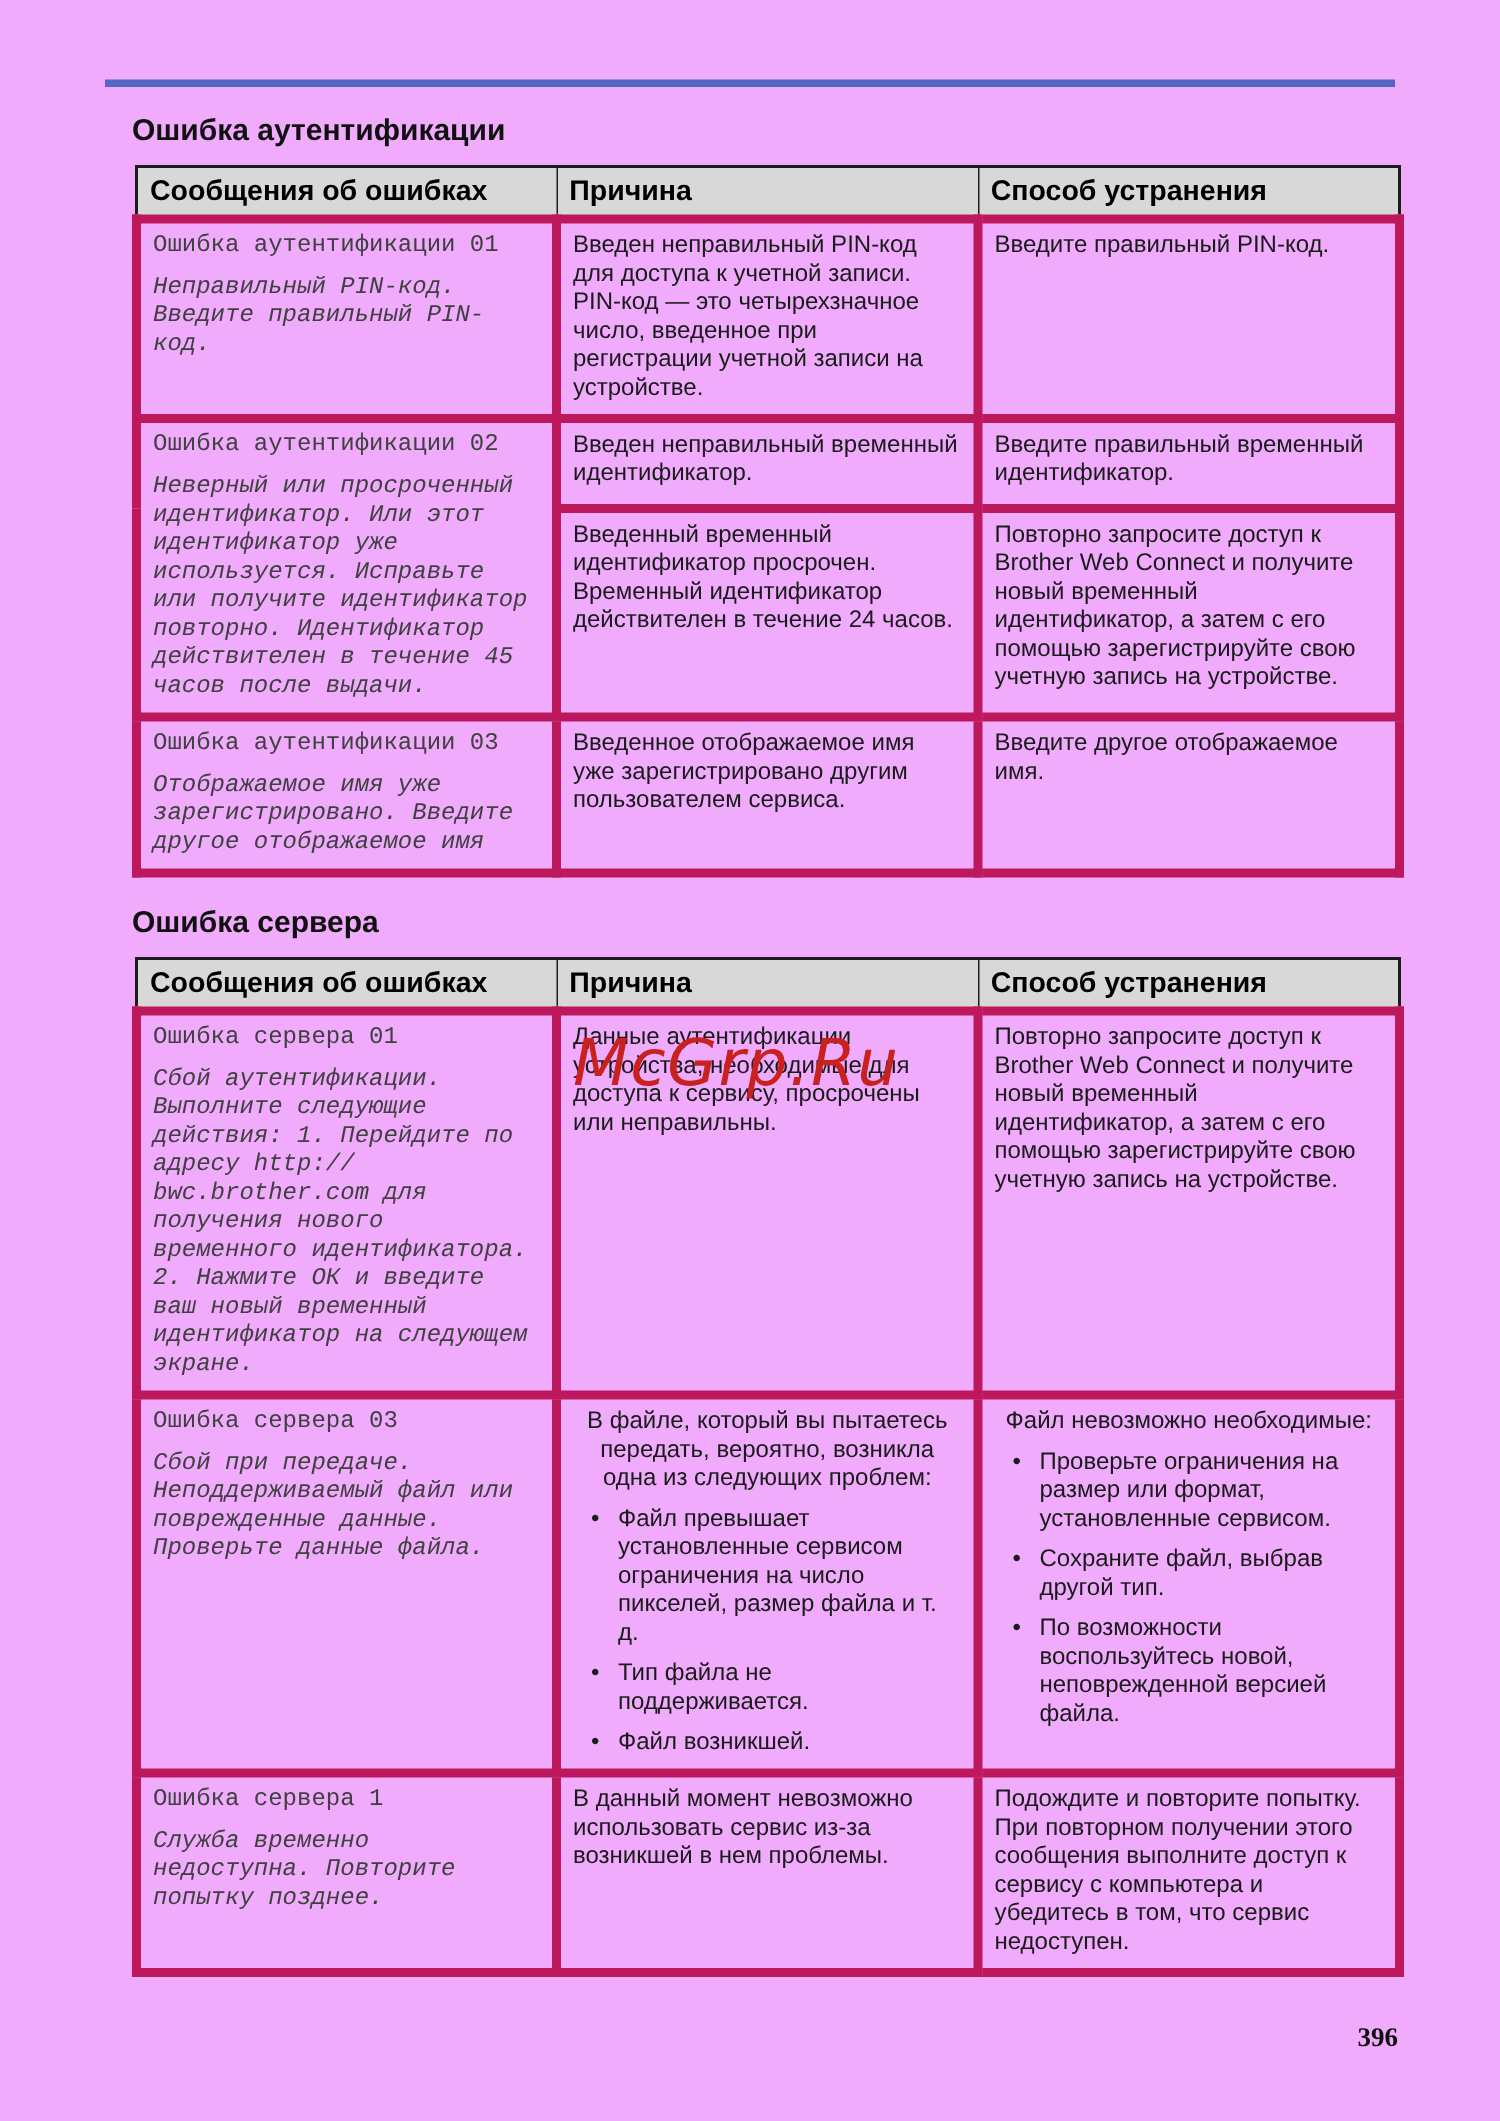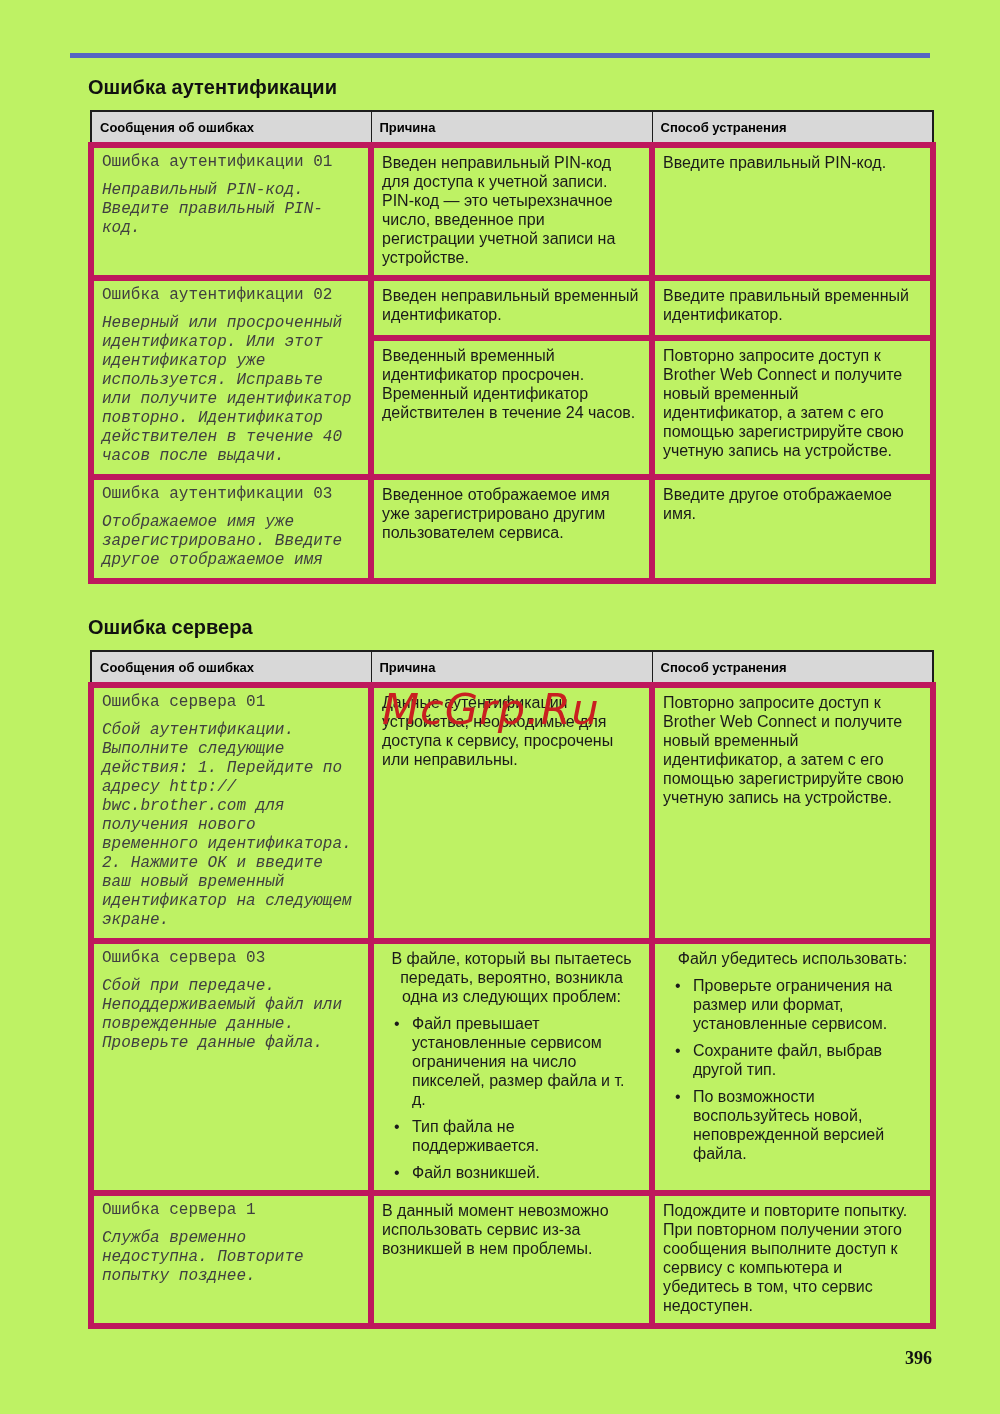--- a/index.html
+++ b/index.html
@@ -1,53 +1,53 @@
 <!DOCTYPE html>
 <html lang="ru"><head>
 <meta charset="utf-8">
 <style>
   html,body{margin:0;padding:0;background:#fff;}
   .page{
     position:relative;
     width:1000px;
     height:1414px;
-    background:#bef264;
+    background:#f0abfc;
     overflow:hidden;
     font-family:"Liberation Sans",sans-serif;
     color:#1a1a1a;
   }
   .topline{
     margin:53px 0 0 70px;
     width:860px;
     height:5px;
     background:#5565c3;
   }
   .section-title{
     margin:17px 0 0 88px;
     font-size:20px;
     line-height:24px;
     font-weight:bold;
     color:#111;
   }
-  .section-title.second{margin-top:31px;}
+  .section-title.second{margin-top:18px;}
   table.err{
     margin:11px 0 0 88px;
     width:842px;
     border-collapse:collapse;
     table-layout:fixed;
     border:2px solid #1c1c1c;
   }
   table.err col.c1{width:280px;}
   table.err col.c2{width:281px;}
   table.err col.c3{width:281px;}
   table.err th{
     background:#d8d8d8;
     border:1px solid #1c1c1c;
     text-align:left;
-    font-size:13px;
+    font-size:19px;
     font-weight:bold;
     padding:5px 8px 4px 8px;
     height:21px;
     color:#000;
   }
   table.err td{
     border:6px solid #be185d;
     vertical-align:top;
     padding:5px 8px 8px 8px;
     font-size:16px;
@@ -129,21 +129,21 @@
       <td class="sans">
         <p>Введен неправильный PIN-код для доступа к учетной записи. PIN-код — это четырехзначное число, введенное при регистрации учетной записи на устройстве.</p>
       </td>
       <td class="sans">
         <p>Введите правильный PIN-код.</p>
       </td>
     </tr>
     <tr>
       <td class="mono" rowspan="2">
         <p class="code">Ошибка аутентификации 02</p>
-        <p class="msg">Неверный или просроченный идентификатор. Или этот идентификатор уже используется. Исправьте или получите идентификатор повторно. Идентификатор действителен в течение 40 часов после выдачи.</p>
+        <p class="msg">Неверный или просроченный идентификатор. Или этот идентификатор уже используется. Исправьте или получите идентификатор повторно. Идентификатор действителен в течение 45 часов после выдачи.</p>
       </td>
       <td class="sans">
         <p>Введен неправильный временный идентификатор.</p>
       </td>
       <td class="sans">
         <p>Введите правильный временный идентификатор.</p>
       </td>
     </tr>
     <tr>
       <td class="sans">
@@ -201,21 +201,21 @@
       </td>
       <td class="sans">
         <p class="intro">В файле, который вы пытаетесь передать, вероятно, возникла одна из следующих проблем:</p>
         <ul class="bullets">
           <li>Файл превышает установленные сервисом ограничения на число пикселей, размер файла и т. д.</li>
           <li>Тип файла не поддерживается.</li>
           <li>Файл возникшей.</li>
         </ul>
       </td>
       <td class="sans">
-        <p class="intro">Файл убедитесь использовать:</p>
+        <p class="intro">Файл невозможно необходимые:</p>
         <ul class="bullets">
           <li>Проверьте ограничения на размер или формат, установленные сервисом.</li>
           <li>Сохраните файл, выбрав другой тип.</li>
           <li>По возможности воспользуйтесь новой, неповрежденной версией файла.</li>
         </ul>
       </td>
     </tr>
     <tr>
       <td class="mono">
         <p class="code">Ошибка сервера 1</p>

